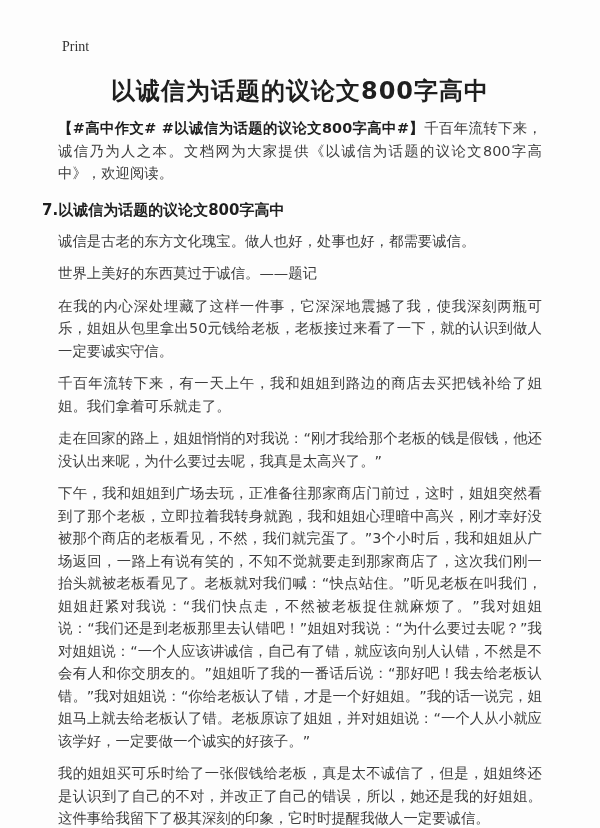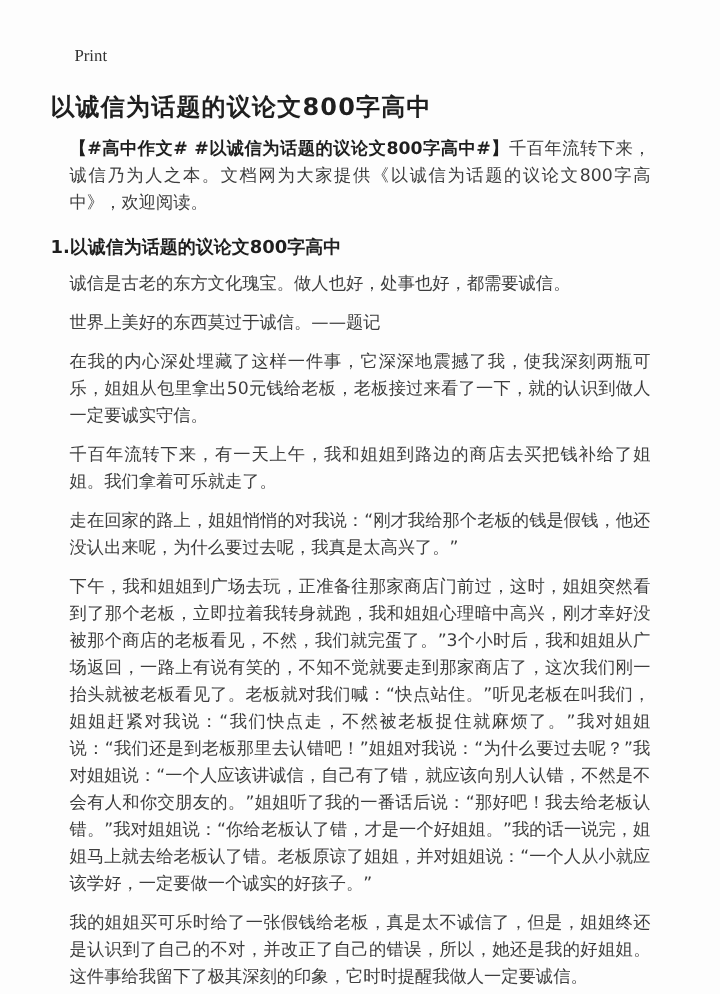--- a/index.html
+++ b/index.html
@@ -24,21 +24,22 @@
   .print-link {
     display: inline-block;
     margin-left: 20px;
     font-family: "Liberation Serif", "DejaVu Serif", serif;
     font-size: 14px;
     color: #333333;
     cursor: pointer;
   }
   h1.doc-title {
     margin: 20px 0 4px 0;
-    font-size: 20px;
+    text-align: center;
+    font-size: 24px;
     font-weight: bold;
     color: #1f1f1f;
     letter-spacing: 1px;
   }
   p.body-par {
     margin: 10px 16px;
     font-size: 14.4px;
     line-height: 22.5px;
     text-align: justify;
     color: #3d3d3d;
@@ -58,21 +59,21 @@
 <body>
 
 <div class="page">
 
   <div class="print-link">Print</div>
 
   <h1 class="doc-title">以诚信为话题的议论文800字高中</h1>
 
   <p class="body-par"><span class="tags">【#高中作文# #以诚信为话题的议论文800字高中#】</span><span>千百年流转下来，诚信乃为人之本。文档网为大家提供《以诚信为话题的议论文800字高中》，欢迎阅读。</span></p>
 
-  <h2 class="sec-heading">1.以诚信为话题的议论文800字高中</h2>
+  <h2 class="sec-heading">7.以诚信为话题的议论文800字高中</h2>
 
   <p class="body-par">诚信是古老的东方文化瑰宝。做人也好，处事也好，都需要诚信。</p>
   <p class="body-par">世界上美好的东西莫过于诚信。——题记</p>
   <p class="body-par">在我的内心深处埋藏了这样一件事，它深深地震撼了我，使我深刻两瓶可乐，姐姐从包里拿出50元钱给老板，老板接过来看了一下，就的认识到做人一定要诚实守信。</p>
   <p class="body-par">千百年流转下来，有一天上午，我和姐姐到路边的商店去买把钱补给了姐姐。我们拿着可乐就走了。</p>
   <p class="body-par">走在回家的路上，姐姐悄悄的对我说：“刚才我给那个老板的钱是假钱，他还没认出来呢，为什么要过去呢，我真是太高兴了。”</p>
   <p class="body-par">下午，我和姐姐到广场去玩，正准备往那家商店门前过，这时，姐姐突然看到了那个老板，立即拉着我转身就跑，我和姐姐心理暗中高兴，刚才幸好没被那个商店的老板看见，不然，我们就完蛋了。”3个小时后，我和姐姐从广场返回，一路上有说有笑的，不知不觉就要走到那家商店了，这次我们刚一抬头就被老板看见了。老板就对我们喊：“快点站住。”听见老板在叫我们，姐姐赶紧对我说：“我们快点走，不然被老板捉住就麻烦了。”我对姐姐说：“我们还是到老板那里去认错吧！”姐姐对我说：“为什么要过去呢？”我对姐姐说：“一个人应该讲诚信，自己有了错，就应该向别人认错，不然是不会有人和你交朋友的。”姐姐听了我的一番话后说：“那好吧！我去给老板认错。”我对姐姐说：“你给老板认了错，才是一个好姐姐。”我的话一说完，姐姐马上就去给老板认了错。老板原谅了姐姐，并对姐姐说：“一个人从小就应该学好，一定要做一个诚实的好孩子。”</p>
   <p class="body-par">我的姐姐买可乐时给了一张假钱给老板，真是太不诚信了，但是，姐姐终还是认识到了自己的不对，并改正了自己的错误，所以，她还是我的好姐姐。这件事给我留下了极其深刻的印象，它时时提醒我做人一定要诚信。</p>
   <p class="body-par">朋友，诚信贵如金，请细品它的香甜，感受它的美好吧！请记住，人应以诚为本。</p>
 

